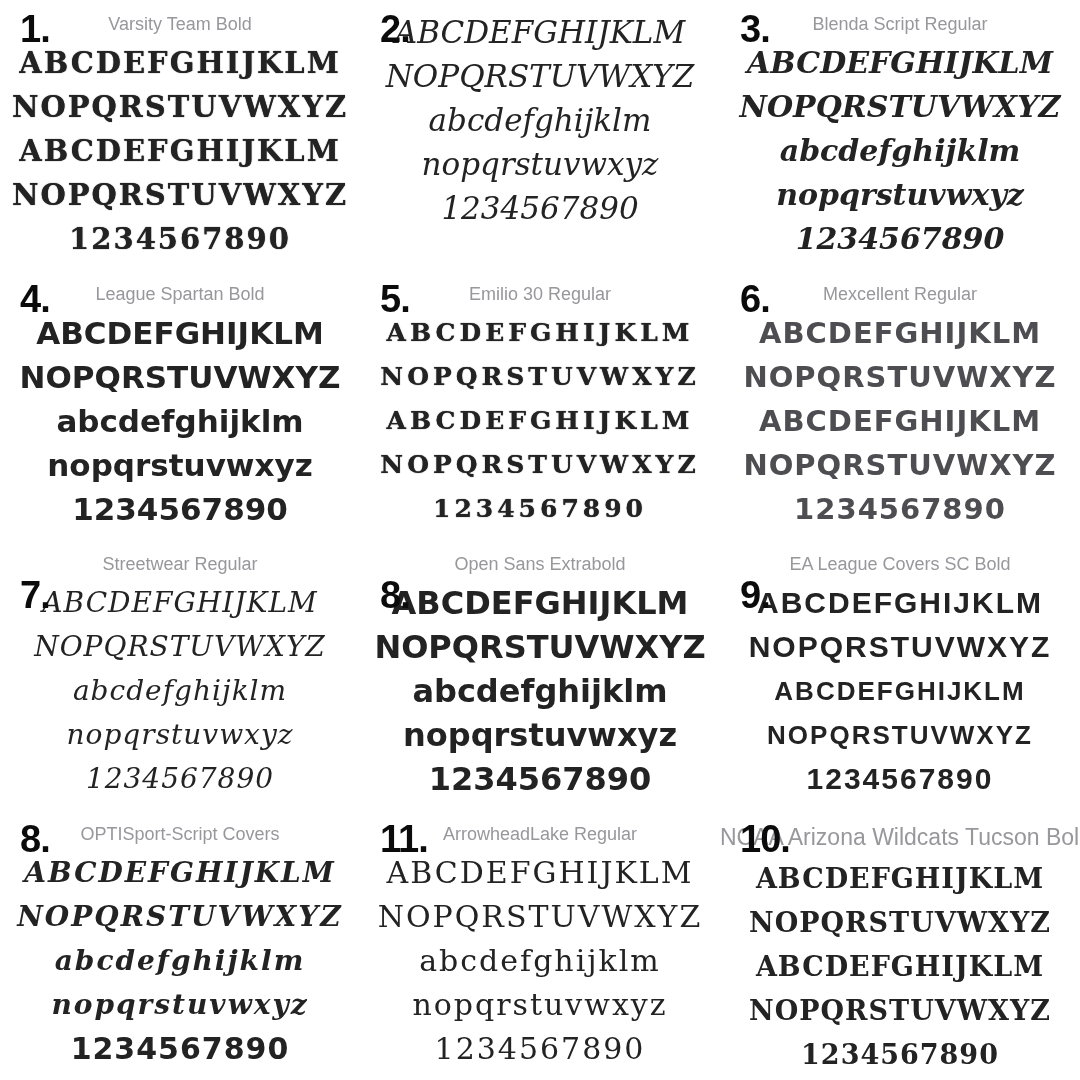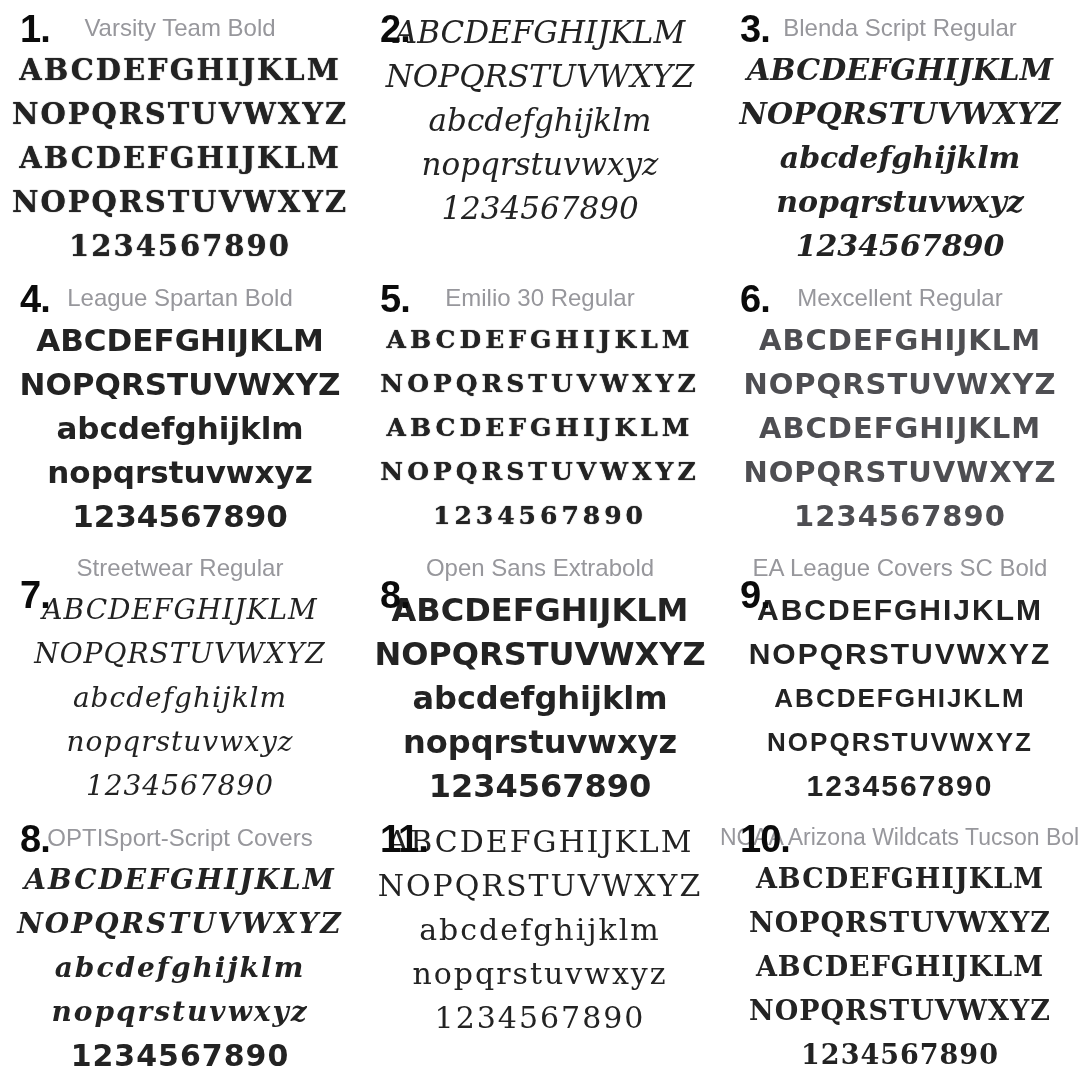--- a/index.html
+++ b/index.html
@@ -25,21 +25,21 @@
     left: 20px;
     top: 8px;
     font-family: "Liberation Sans", sans-serif;
     font-weight: bold;
     font-size: 38px;
     letter-spacing: -1px;
     color: var(--number-color, #0b0b0b);
   }
   .font-name {
     font-family: "Liberation Sans", sans-serif;
-    font-size: 24px;
+    font-size: 18px;
     color: var(--name-color, #97979c);
     margin: 4px 0 6px 0;
     white-space: nowrap;
   }
   
   .cell:nth-child(12) .font-name { font-size: 23px; }
   
   .cell:nth-child(7) .num, .cell:nth-child(8) .num, .cell:nth-child(9) .num { top: 34px; }
 
   .line {
@@ -183,20 +183,21 @@
         <div class="line">ABCDEFGHIJKLM</div>
         <div class="line">NOPQRSTUVWXYZ</div>
         <div class="line">abcdefghijklm</div>
         <div class="line">nopqrstuvwxyz</div>
         <div class="line">1234567890</div>
       </div>
   </div>
 
   <div class="cell">
     <div class="num">11.</div>
+    <div class="font-name">ArrowheadLake Regular</div>
     <div class="lines f-arrowhead">
         <div class="line">ABCDEFGHIJKLM</div>
         <div class="line">NOPQRSTUVWXYZ</div>
         <div class="line">abcdefghijklm</div>
         <div class="line">nopqrstuvwxyz</div>
         <div class="line">1234567890</div>
       </div>
   </div>
 
   <div class="cell">

